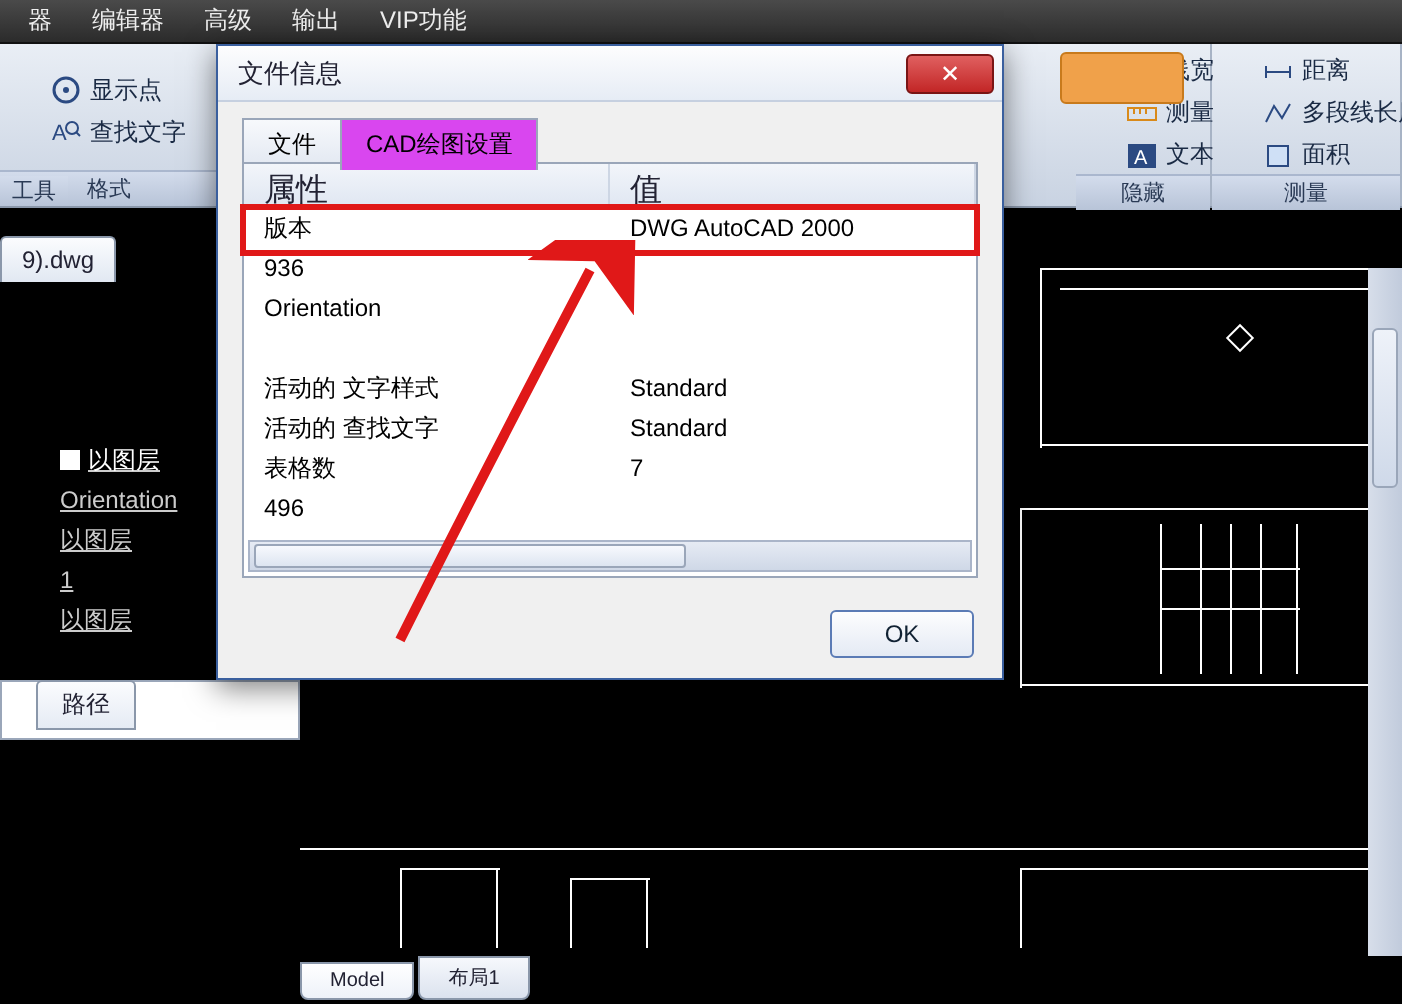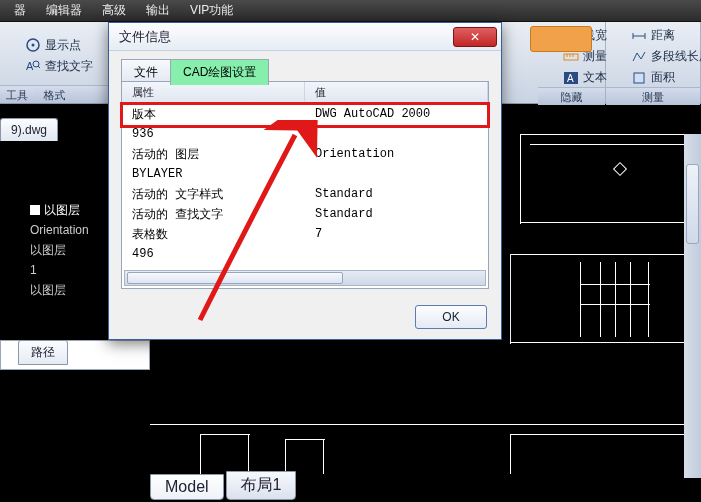--- a/index.html
+++ b/index.html
@@ -53,21 +53,21 @@
     background: linear-gradient(#f3d27a,#e7bb50);
     border:1px solid #c79a2b; border-radius:3px;
     filter: blur(0.6px);
   }
   .fileTabWrap { position:absolute; left:0; top:118px; width:85px;}
   .fileTab {
     display:inline-block; padding:4px 10px; background:linear-gradient(#fbfcfe,#e1e8f2);
     border:1px solid #8a97aa; border-bottom:none; border-radius:3px 3px 0 0;
     font-size:12px; color:#223;
   }
-  .layerlist { position:absolute; left:30px; top:200px; width:80px; color:#ccc; font-size:12px; line-height:20px;}
+  .layerlist { position:absolute; left:30px; top:220px; width:80px; color:#ccc; font-size:12px; line-height:20px;text-decoration:underline;}
   .layerlist .hdr { color:#fff; display:flex; align-items:center; gap:4px;}
   .sq { width:10px; height:10px; background:#fff; display:inline-block;}
   .pathPanel {
     position:absolute; left:0; top:340px; width:150px; height:30px;
     background:#fff; border:1px solid #9aa6b9;
   }
   .pathTab {
     position:absolute; left:18px; top:340px;
     background:linear-gradient(#fbfcfe,#e5ebf4);
     border:1px solid #8a97aa; border-radius:3px 3px 0 0;
@@ -80,21 +80,21 @@
     background:#000;
   }
   .wline { position:absolute; background:#fff; }
   .scroll-v { position:absolute; right:0; top:134px; width:17px; bottom:24px; background:linear-gradient(90deg,#d7deea,#c1cbdc);}
   .scroll-v .thumb{ position:absolute; left:2px; right:2px; top:30px; height:80px; background:linear-gradient(#eef2f9,#cfd9e9); border:1px solid #9aa6b9; border-radius:3px;}
 
   
   .bottomtabs {
     position:absolute; left:150px; bottom:2px; height:22px; display:flex; align-items:flex-end;
   }
-  .btab { padding:3px 14px; font-size:16px; color:#223;
+  .btab { padding:3px 14px; font-size:10px; color:#223;
     background:linear-gradient(#f6f8fc,#dbe2ee);
     border:1px solid #8a97aa; border-radius:0 0 4px 4px; margin-right:2px;}
   .btab.active { background:linear-gradient(#fff,#eef2f9); font-weight:400;}
 
   
   .dialog {
     position:absolute; left:108px; top:22px; width:394px; height:318px;
     background:#f0f0f0; border:1px solid #3a5f9e;
     box-shadow: 0 4px 14px rgba(0,0,0,.5);
   }
@@ -108,30 +108,30 @@
     width:44px; height:20px; background:linear-gradient(#e06060,#c22626);
     border:1px solid #7a1515; border-radius:3px; color:#fff;
     display:flex; align-items:center; justify-content:center; font-size:12px;
     cursor:pointer;
   }
   .dlg-tabs { position:absolute; left:12px; top:36px; display:flex; gap:0; }
   .dlg-tab {
     padding:4px 12px; font-size:12px; border:1px solid #9aa6b9; background:linear-gradient(#f7f9fc,#e1e7f1);
     border-bottom:none; margin-right:-1px;
   }
-  .dlg-tab.active { background:#86efac; position:relative; z-index:2; }
+  .dlg-tab.active { background:#d946ef; position:relative; z-index:2; }
   .dlg-tabpage {
     position:absolute; left:12px; right:12px; top:58px; bottom:50px;
     border:1px solid #9aa6b9; background:#fff;
   }
-  .grid-head { display:flex; height:22px; background:linear-gradient(#f2f5fa,#e0e7f2); border-bottom:1px solid #b6c0d2; font-size:11px; color:#223;}
+  .grid-head { display:flex; height:22px; background:linear-gradient(#f2f5fa,#e0e7f2); border-bottom:1px solid #b6c0d2; font-size:16px; color:#223;}
   .gh { flex:0 0 50%; padding:3px 10px; border-right:1px solid #cdd6e4;}
   .grid-body { font-size:12px; color:#000; }
   .grow { display:flex; height:20px; align-items:center;}
-  .gc { flex:0 0 50%; padding:16px 10px; overflow:hidden; white-space:nowrap;font-family:Liberation Mono, monospace; }
+  .gc { flex:0 0 50%; padding:16px 10px; overflow:hidden; white-space:nowrap; }
   .highlight-row {
     position:absolute; border:3px solid #e01818; pointer-events:none;
   }
   .hscroll { position:absolute; left:2px; right:2px; bottom:2px; height:16px; background:linear-gradient(#e6ebf4,#cfd8e7); border:1px solid #aab5c9;}
   .hscroll .th { position:absolute; left:2px; top:1px; bottom:1px; width:60%; background:linear-gradient(#f7f9fd,#dde5f1); border:1px solid #9aa6b9; border-radius:2px;}
   .dlg-ok {
     position:absolute; right:14px; bottom:10px; width:72px; height:24px;
     background:linear-gradient(#fdfdfe,#e4eaf4); border:1px solid #5b7bb5; border-radius:3px;
     color:#123; font-size:12px; cursor:pointer;
   }
@@ -348,25 +348,23 @@
     </div>
     <div class="grid-body">
       <div class="grow">
           <div class="gc">版本</div>
           <div class="gc">DWG AutoCAD 2000</div>
         </div>
       <div class="grow">
           <div class="gc">936</div>
         </div>
       <div class="grow">
-          <div class="gc">活动的 图层</div>
           <div class="gc">Orientation</div>
         </div>
       <div class="grow">
-          <div class="gc">BYLAYER</div>
         </div>
       <div class="grow">
           <div class="gc">活动的 文字样式</div>
           <div class="gc">Standard</div>
         </div>
       <div class="grow">
           <div class="gc">活动的 查找文字</div>
           <div class="gc">Standard</div>
         </div>
       <div class="grow">

